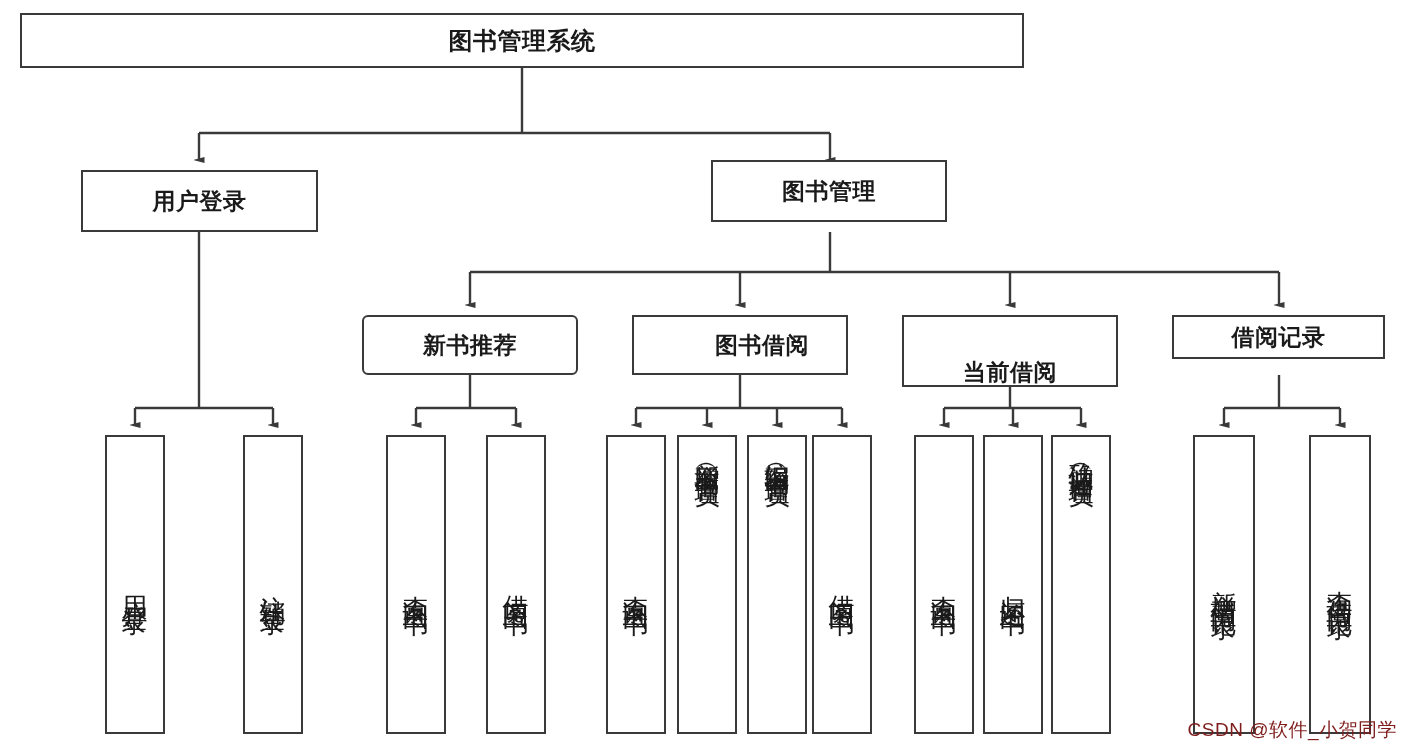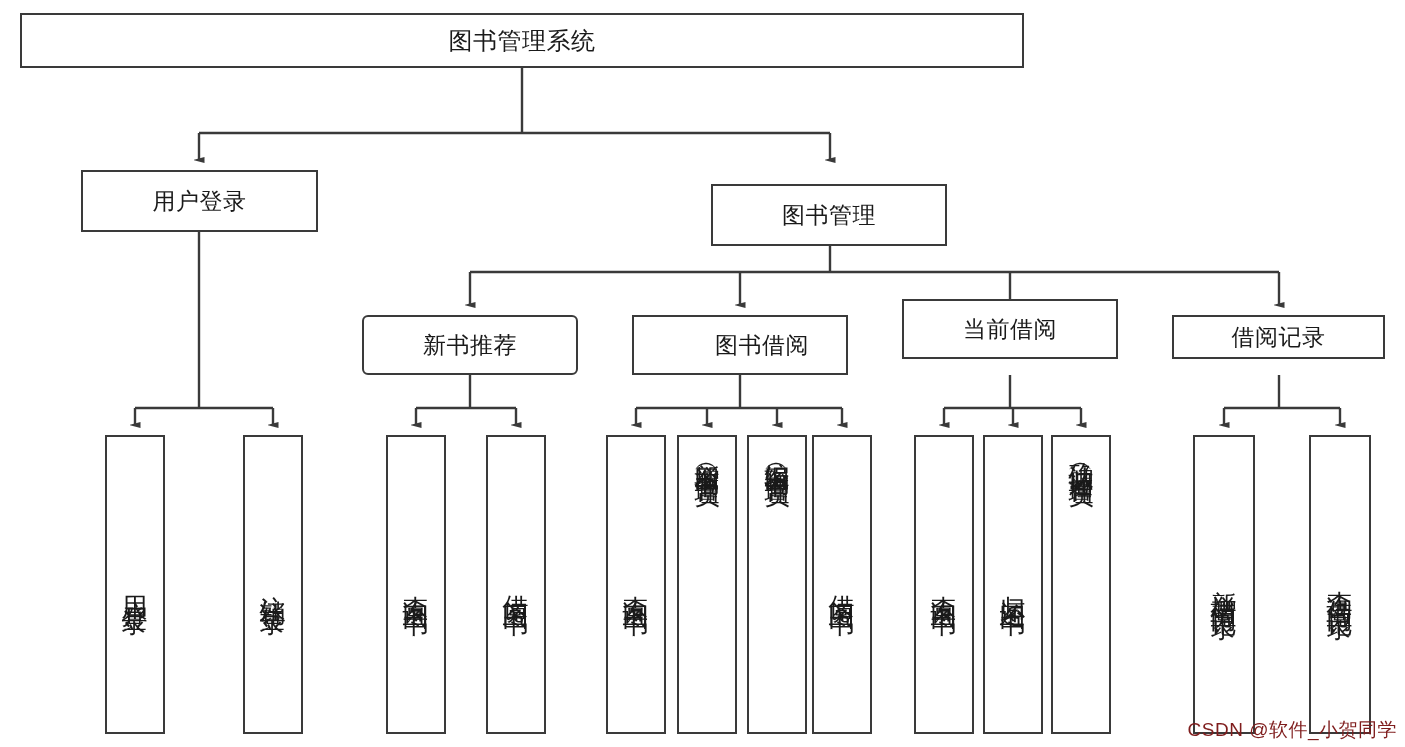--- a/index.html
+++ b/index.html
@@ -36,20 +36,21 @@
     color: #1a1a1a;
   }
   .node .label {
     display: block;
     text-align: center;
     line-height: 1.08;
     letter-spacing: 0.5px;
   }
   .node.horiz .label {
     font-size: 23px;
+    font-weight: bold;
   }
   .node.root .label {
     font-size: 24px;
   }
   .node.vert {
     align-items: center;
     justify-content: center;
   }
   .node.vert .label {
     writing-mode: vertical-rl;
@@ -133,31 +134,31 @@
     </g>
   </svg>
 
   <div class="node root horiz" style="left:20px;top:13px;width:1004px;height:55px;">
     <span class="label">图书管理系统</span>
   </div>
 
   <div class="node horiz" style="left:81px;top:170px;width:237px;height:62px;">
     <span class="label">用户登录</span>
   </div>
-  <div class="node horiz" style="left:711px;top:184px;width:236px;height:62px;">
+  <div class="node horiz" style="left:711px;top:160px;width:236px;height:62px;">
     <span class="label">图书管理</span>
   </div>
 
   <div class="node horiz" style="left:362px;top:315px;width:216px;height:60px;border-radius:6px;">
     <span class="label">新书推荐</span>
   </div>
   <div class="node horiz" style="left:632px;top:315px;width:216px;height:60px;padding-left:44px;">
     <span class="label">图书借阅</span>
   </div>
-  <div class="node horiz" style="left:902px;top:299px;width:216px;height:60px;">
+  <div class="node horiz" style="left:902px;top:315px;width:216px;height:72px;align-items:flex-end;">
     <span class="label">当前借阅</span>
   </div>
   <div class="node horiz" style="left:1172px;top:315px;width:213px;height:44px;">
     <span class="label">借阅记录</span>
   </div>
 
   <div class="node vert" style="left:105px;top:435px;width:60px;height:299px;">
     <span class="label">用户登录</span>
   </div>
   <div class="node vert" style="left:243px;top:435px;width:60px;height:299px;">

